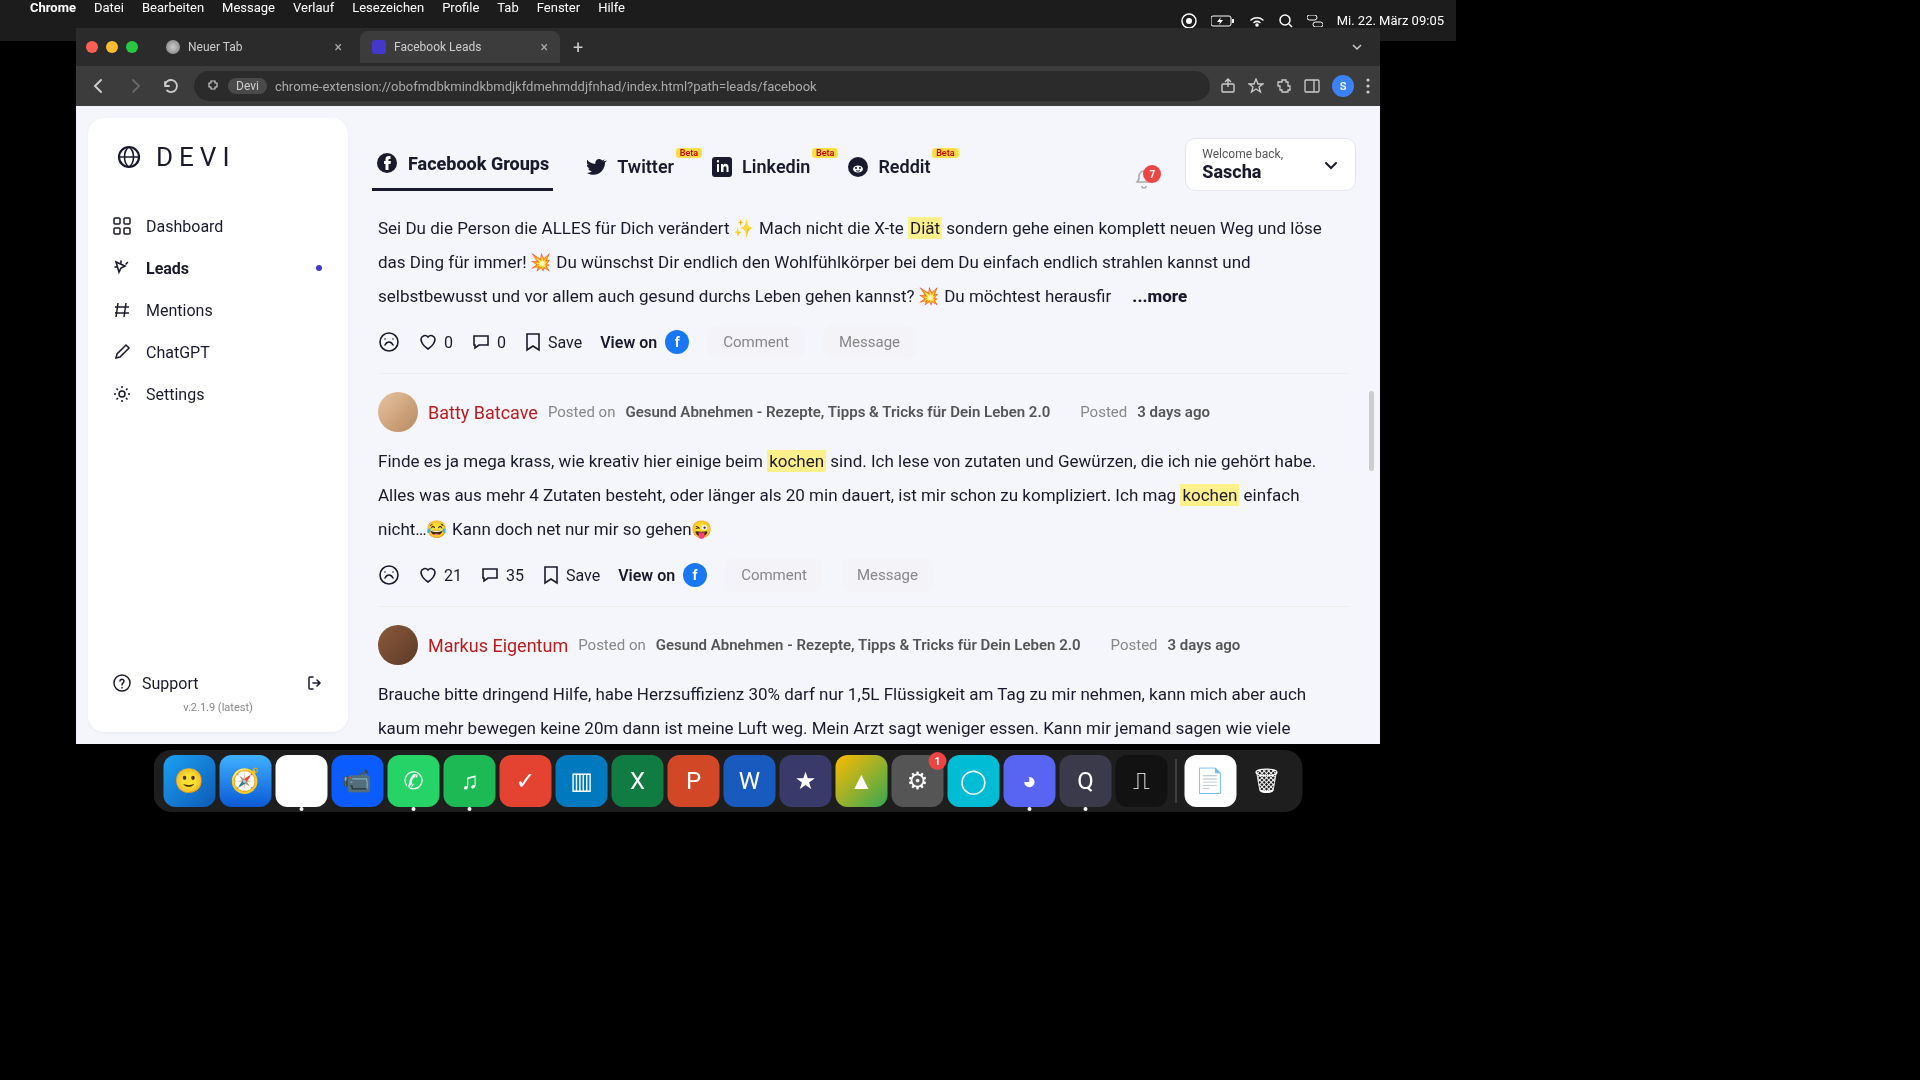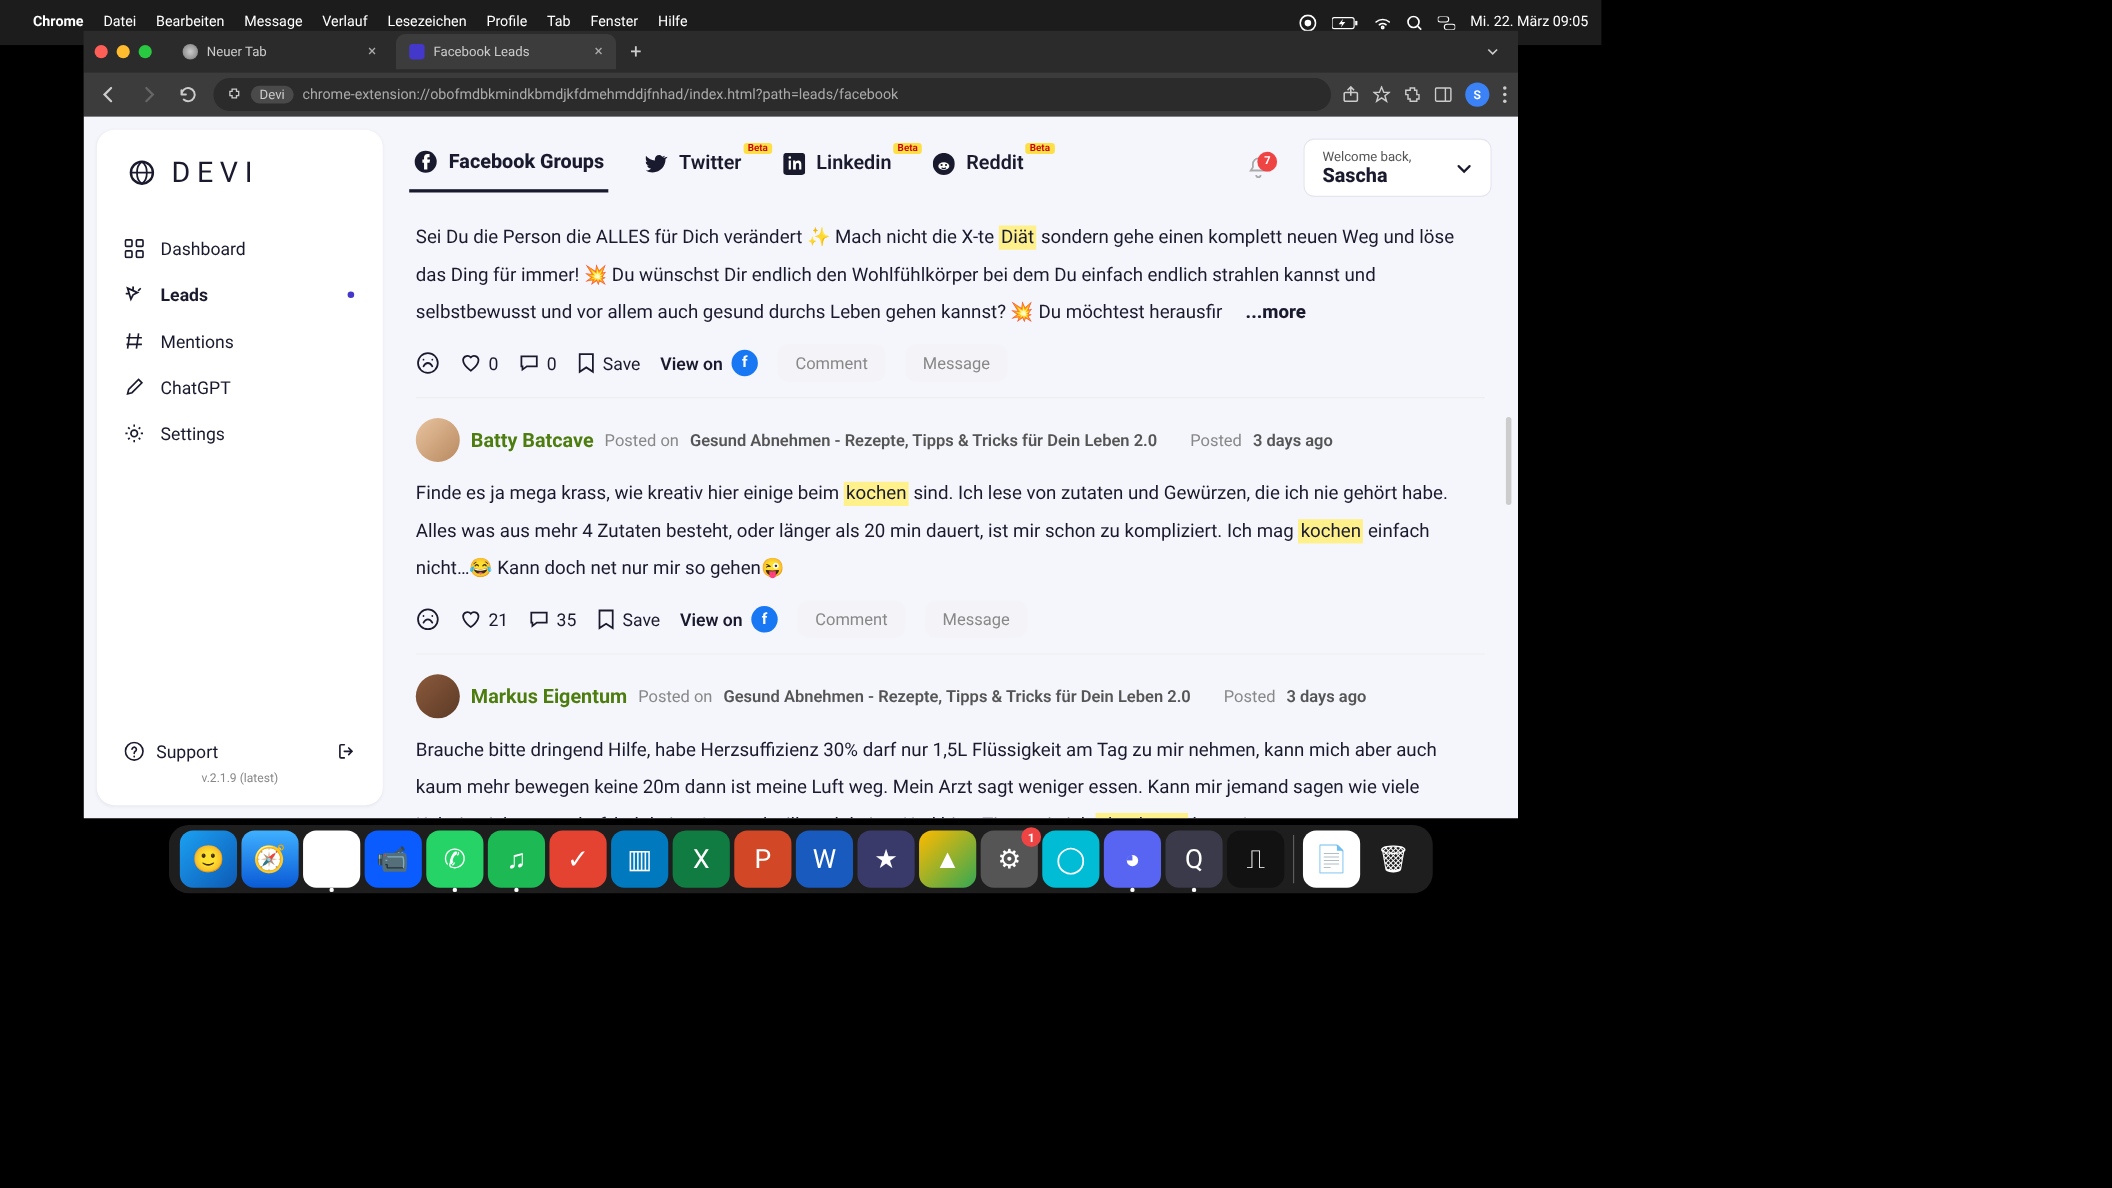--- a/index.html
+++ b/index.html
@@ -1,20 +1,20 @@
 <!DOCTYPE html>
 <html><head>
 <meta charset="utf-8">
 <style>
 * { margin: 0; padding: 0; box-sizing: border-box; font-family: -apple-system, BlinkMacSystemFont, "Segoe UI", Roboto, Helvetica, Arial, sans-serif; }
 
 body { background: #000; width: 1456px; height: 816px; overflow: hidden; position: relative; }
 
 
-.menubar { height: 41px; background: rgba(30,30,30,0.95); display: flex; align-items: center; padding: 14px 12px; color: #fff; font-size: 13px; gap: 18px; }
+.menubar { height: 41px; background: rgba(30,30,30,0.95); display: flex; padding: 0 12px; color: #fff; font-size: 13px; gap: 18px; }
 .menubar .apple { font-size: 15px; }
 .menubar .app-name { font-weight: 700; }
 .menubar .spacer { flex: 1; }
 .menubar .status-icons { display: flex; align-items: center; gap: 14px; }
 .menubar .status-icons span { display: inline-flex; }
 
 
 .chrome-window { position: absolute; top: 28px; left: 76px; right: 76px; bottom: 72px; background: #2b2b2b; border-radius: 0; overflow: hidden; display: flex; flex-direction: column; }
 
 .tabstrip { height: 38px; background: #2b2b2b; display: flex; align-items: center; padding: 0 10px; gap: 6px; }
@@ -55,38 +55,38 @@
 .promo-text { font-size: 12px; color: #333; margin-top: 8px; line-height: 1.5; }
 .promo-text .bold { font-weight: 700; }
 .promo-btn { display: inline-block; margin-top: 12px; background: #4338ca; color: #fff; padding: 7px 18px; border-radius: 18px; font-size: 13px; font-weight: 600; }
 
 .support-row { display: flex; align-items: center; gap: 10px; padding: 14px 24px 4px; font-size: 16px; color: #1a1a2e; }
 .support-row .logout { margin-left: auto; }
 .version { text-align: center; font-size: 11px; color: #888; margin-top: 4px; }
 
 .main { flex: 1; display: flex; flex-direction: column; overflow: hidden; position: relative; }
 
-.topbar { display: flex; align-items: center; padding: 20px 24px 0; gap: 30px; }
+.topbar { display: flex; align-items: flex-end; padding: 32px 24px 0; gap: 30px; }
 .src-tab { display: flex; align-items: center; gap: 10px; font-size: 18px; color: #1a1a2e; padding: 6px 4px 14px; font-weight: 600; position: relative; }
 .src-tab .beta { position: absolute; top: -2px; right: -24px; font-size: 9px; background: #fde047; color: #c00; padding: 0 4px; border-radius: 3px; font-weight: 600; }
 .src-tab.active { font-weight: 800; border-bottom: 3px solid #1a1a2e; }
 .topbar .flex1 { flex: 1; }
 .bell-wrap { position: relative; color: #aaa; }
 .bell-wrap .badge { position: absolute; top: -4px; right: -6px; width: 18px; height: 18px; border-radius: 50%; background: #ef4444; color: #fff; font-size: 10px; display: flex; align-items: center; justify-content: center; font-weight: 700; }
 .welcome-box { display: flex; align-items: center; gap: 40px; padding: 8px 16px; border: 1px solid #e5e5f0; border-radius: 10px; background: #fff; }
 .welcome-text { font-size: 12px; color: #555; }
 .welcome-name { font-size: 18px; font-weight: 800; color: #1a1a2e; }
 
 .feed { flex: 1; overflow-y: hidden; padding: 8px 30px 0; position: relative; }
 .scrollbar-ind { position: absolute; right: 6px; top: 200px; width: 5px; height: 80px; background: #ccc; border-radius: 3px; }
 
 .post { padding: 18px 0 14px; border-bottom: 1px solid #eee; }
 .post-head { display: flex; align-items: center; gap: 10px; flex-wrap: wrap; font-size: 15px; }
 .avatar-img { width: 40px; height: 40px; border-radius: 50%; background: linear-gradient(135deg,#d4a574,#8b6f47); }
-.author { font-weight: 700; font-size: 18px; color: #4d7c0f; }
+.author { font-weight: 400; font-size: 18px; color: #b91c1c; }
 .meta-gray { color: #888; }
 .group-link { color: #555; font-weight: 600; }
 .post-body { font-size: 17px; line-height: 2; color: #1a1a2e; margin-top: 12px; }
 .highlight { background: #fef08a; padding: 1px 2px; }
 .more-link { font-weight: 800; color: #1a1a2e; }
 
 .post-actions { display: flex; align-items: center; gap: 18px; margin-top: 12px; font-size: 16px; color: #1a1a2e; }
 .action-ic { display: flex; align-items: center; gap: 6px; }
 .action-ic svg { stroke: #1a1a2e; }
 .view-on { display: flex; align-items: center; gap: 8px; font-weight: 600; }

